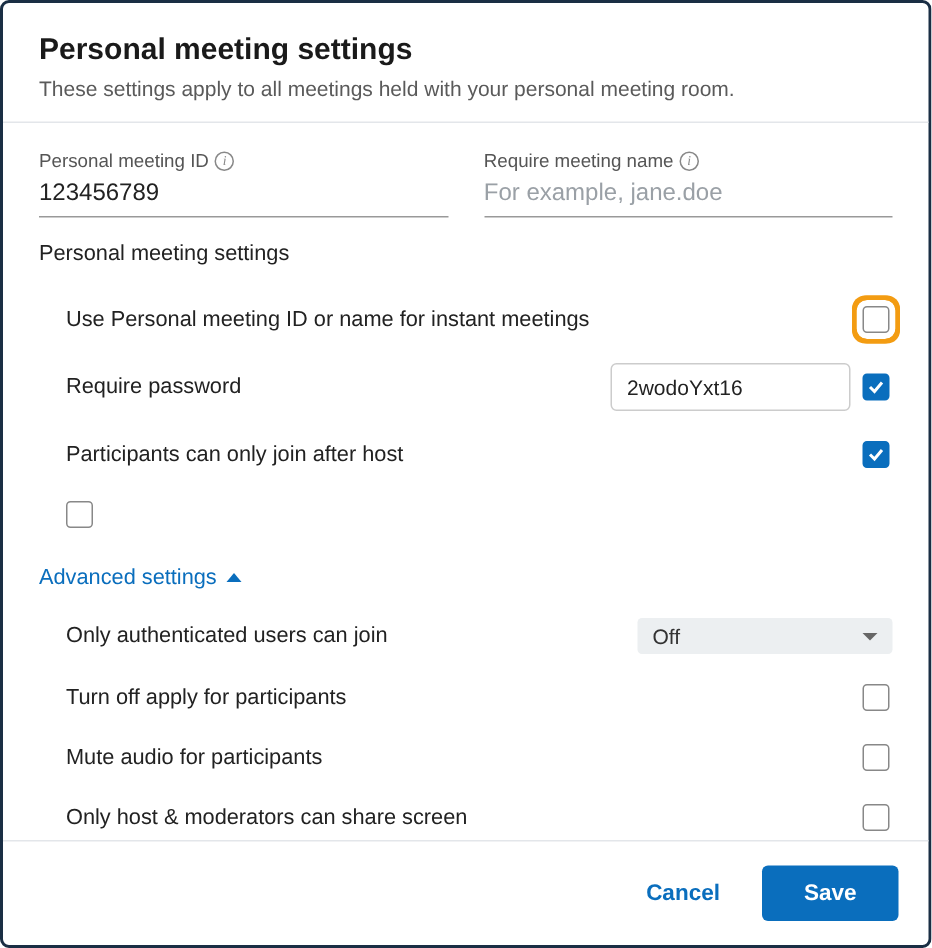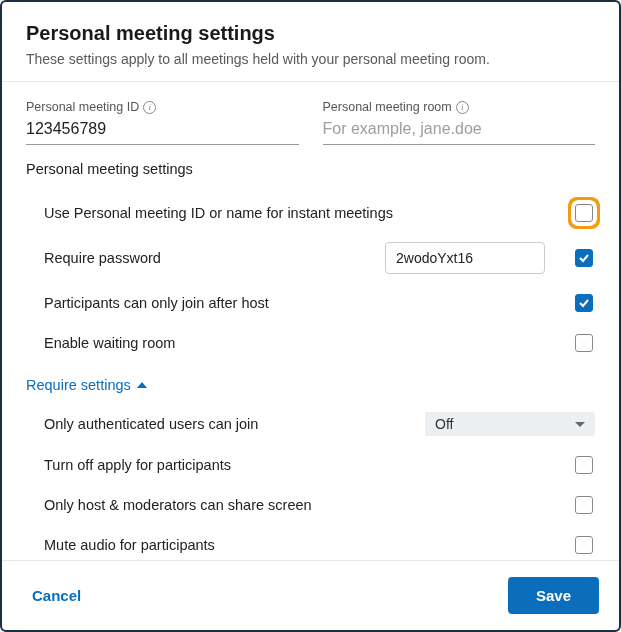--- a/index.html
+++ b/index.html
@@ -95,21 +95,21 @@
     color: #222;
   }
   .pw-input {
     width: 160px;
     height: 32px;
     border: 1px solid #ccc;
     border-radius: 4px;
     padding: 0 10px;
     font-size: 14px;
     color: #222;
-    margin-right: 30px;
+    margin-right: 8px;
   }
   .checkbox {
     width: 18px;
     height: 18px;
     border: 1.5px solid #888;
     border-radius: 3px;
     background: #fff;
     display: inline-flex;
     align-items: center;
     justify-content: center;
@@ -159,21 +159,21 @@
   .caret-down-sm {
     width: 0; height: 0;
     border-left: 5px solid transparent;
     border-right: 5px solid transparent;
     border-top: 5px solid #666;
   }
   .footer {
     border-top: 1px solid #e3e6ea;
     padding: 16px 20px;
     display: flex;
-    justify-content: space-between;
+    justify-content: flex-end;
     gap: 18px;
     align-items: center;
   }
   .btn-cancel {
     background: none;
     border: none;
     color: #0a6ebd;
     font-weight: 600;
     font-size: 15px;
     cursor: pointer;
@@ -205,21 +205,21 @@
     <div class="field-row">
       <div class="field">
         <div class="field-label">
           <span>Personal meeting ID</span>
           <span class="info-icon">i</span>
         </div>
         <input class="text-input" value="123456789" style="">
       </div>
       <div class="field">
         <div class="field-label">
-          <span>Personal meeting room</span>
+          <span>Require meeting name</span>
           <span class="info-icon">i</span>
         </div>
         <input class="text-input" placeholder="For example, jane.doe" style="">
       </div>
     </div>
 
     <div class="section-label">Personal meeting settings</div>
 
     <div class="setting-row">
       <div class="setting-label">Use Personal meeting ID or name for instant meetings</div>
@@ -241,55 +241,54 @@
     <div class="setting-row">
       <div class="setting-label">Participants can only join after host</div>
       <span class="checkbox checked">
         <svg viewBox="0 0 12 12">
             <path d="M2 6 L5 9 L10 3" stroke="#fff" stroke-width="2" fill="none"></path>
           </svg>
       </span>
     </div>
 
     <div class="setting-row">
-      <div class="setting-label">Enable waiting room</div>
       <span class="checkbox">
         
       </span>
     </div>
 
     <div class="adv-toggle">
-      <span>Require settings</span>
+      <span>Advanced settings</span>
       <span class="caret-up"></span>
     </div>
 
     <div class="setting-row">
       <div class="setting-label">Only authenticated users can join</div>
       <div class="select">
         <span>Off</span>
         <span class="caret-down-sm"></span>
       </div>
     </div>
 
     <div class="setting-row">
       <div class="setting-label">Turn off apply for participants</div>
       <span class="checkbox">
         
       </span>
     </div>
 
     <div class="setting-row">
+      <div class="setting-label">Mute audio for participants</div>
+      <span class="checkbox">
+        
+      </span>
+    </div>
+
+    <div class="setting-row">
       <div class="setting-label">Only host &amp; moderators can share screen</div>
-      <span class="checkbox">
-        
-      </span>
-    </div>
-
-    <div class="setting-row">
-      <div class="setting-label">Mute audio for participants</div>
       <span class="checkbox">
         
       </span>
     </div>
 
   </div>
 
   <div class="footer">
     <button class="btn-cancel">Cancel</button>
     <button class="btn-save">Save</button>

